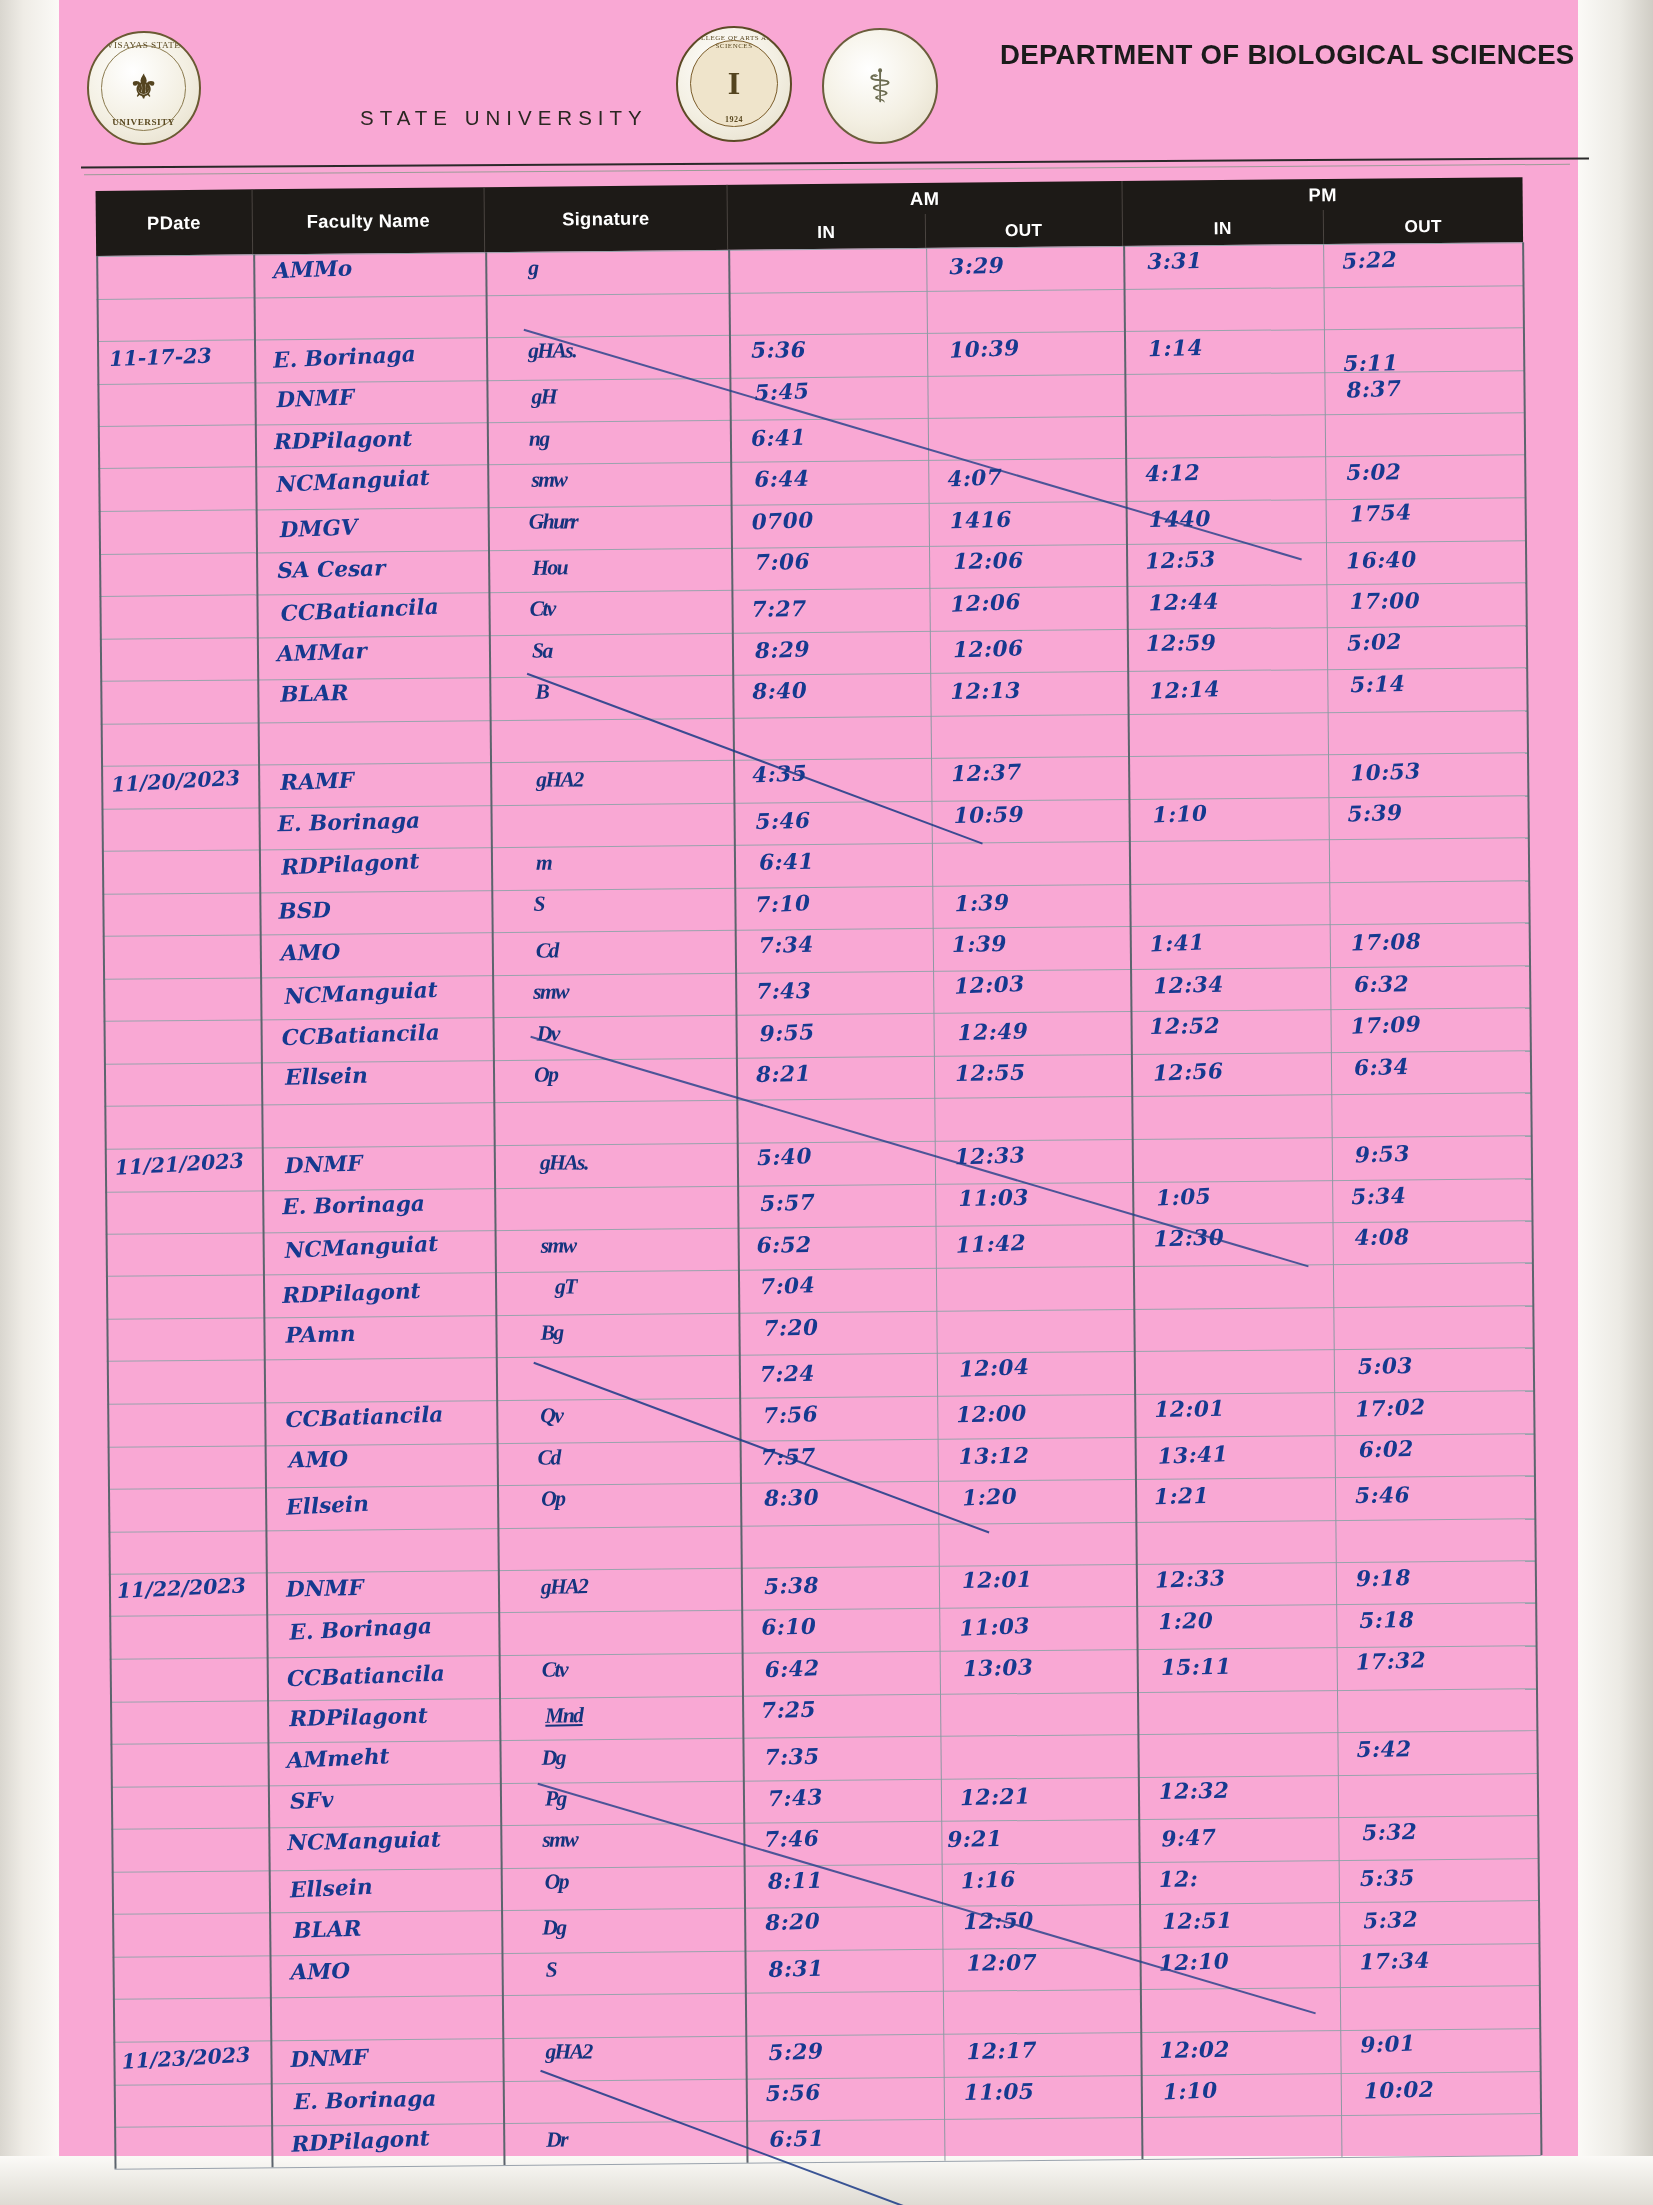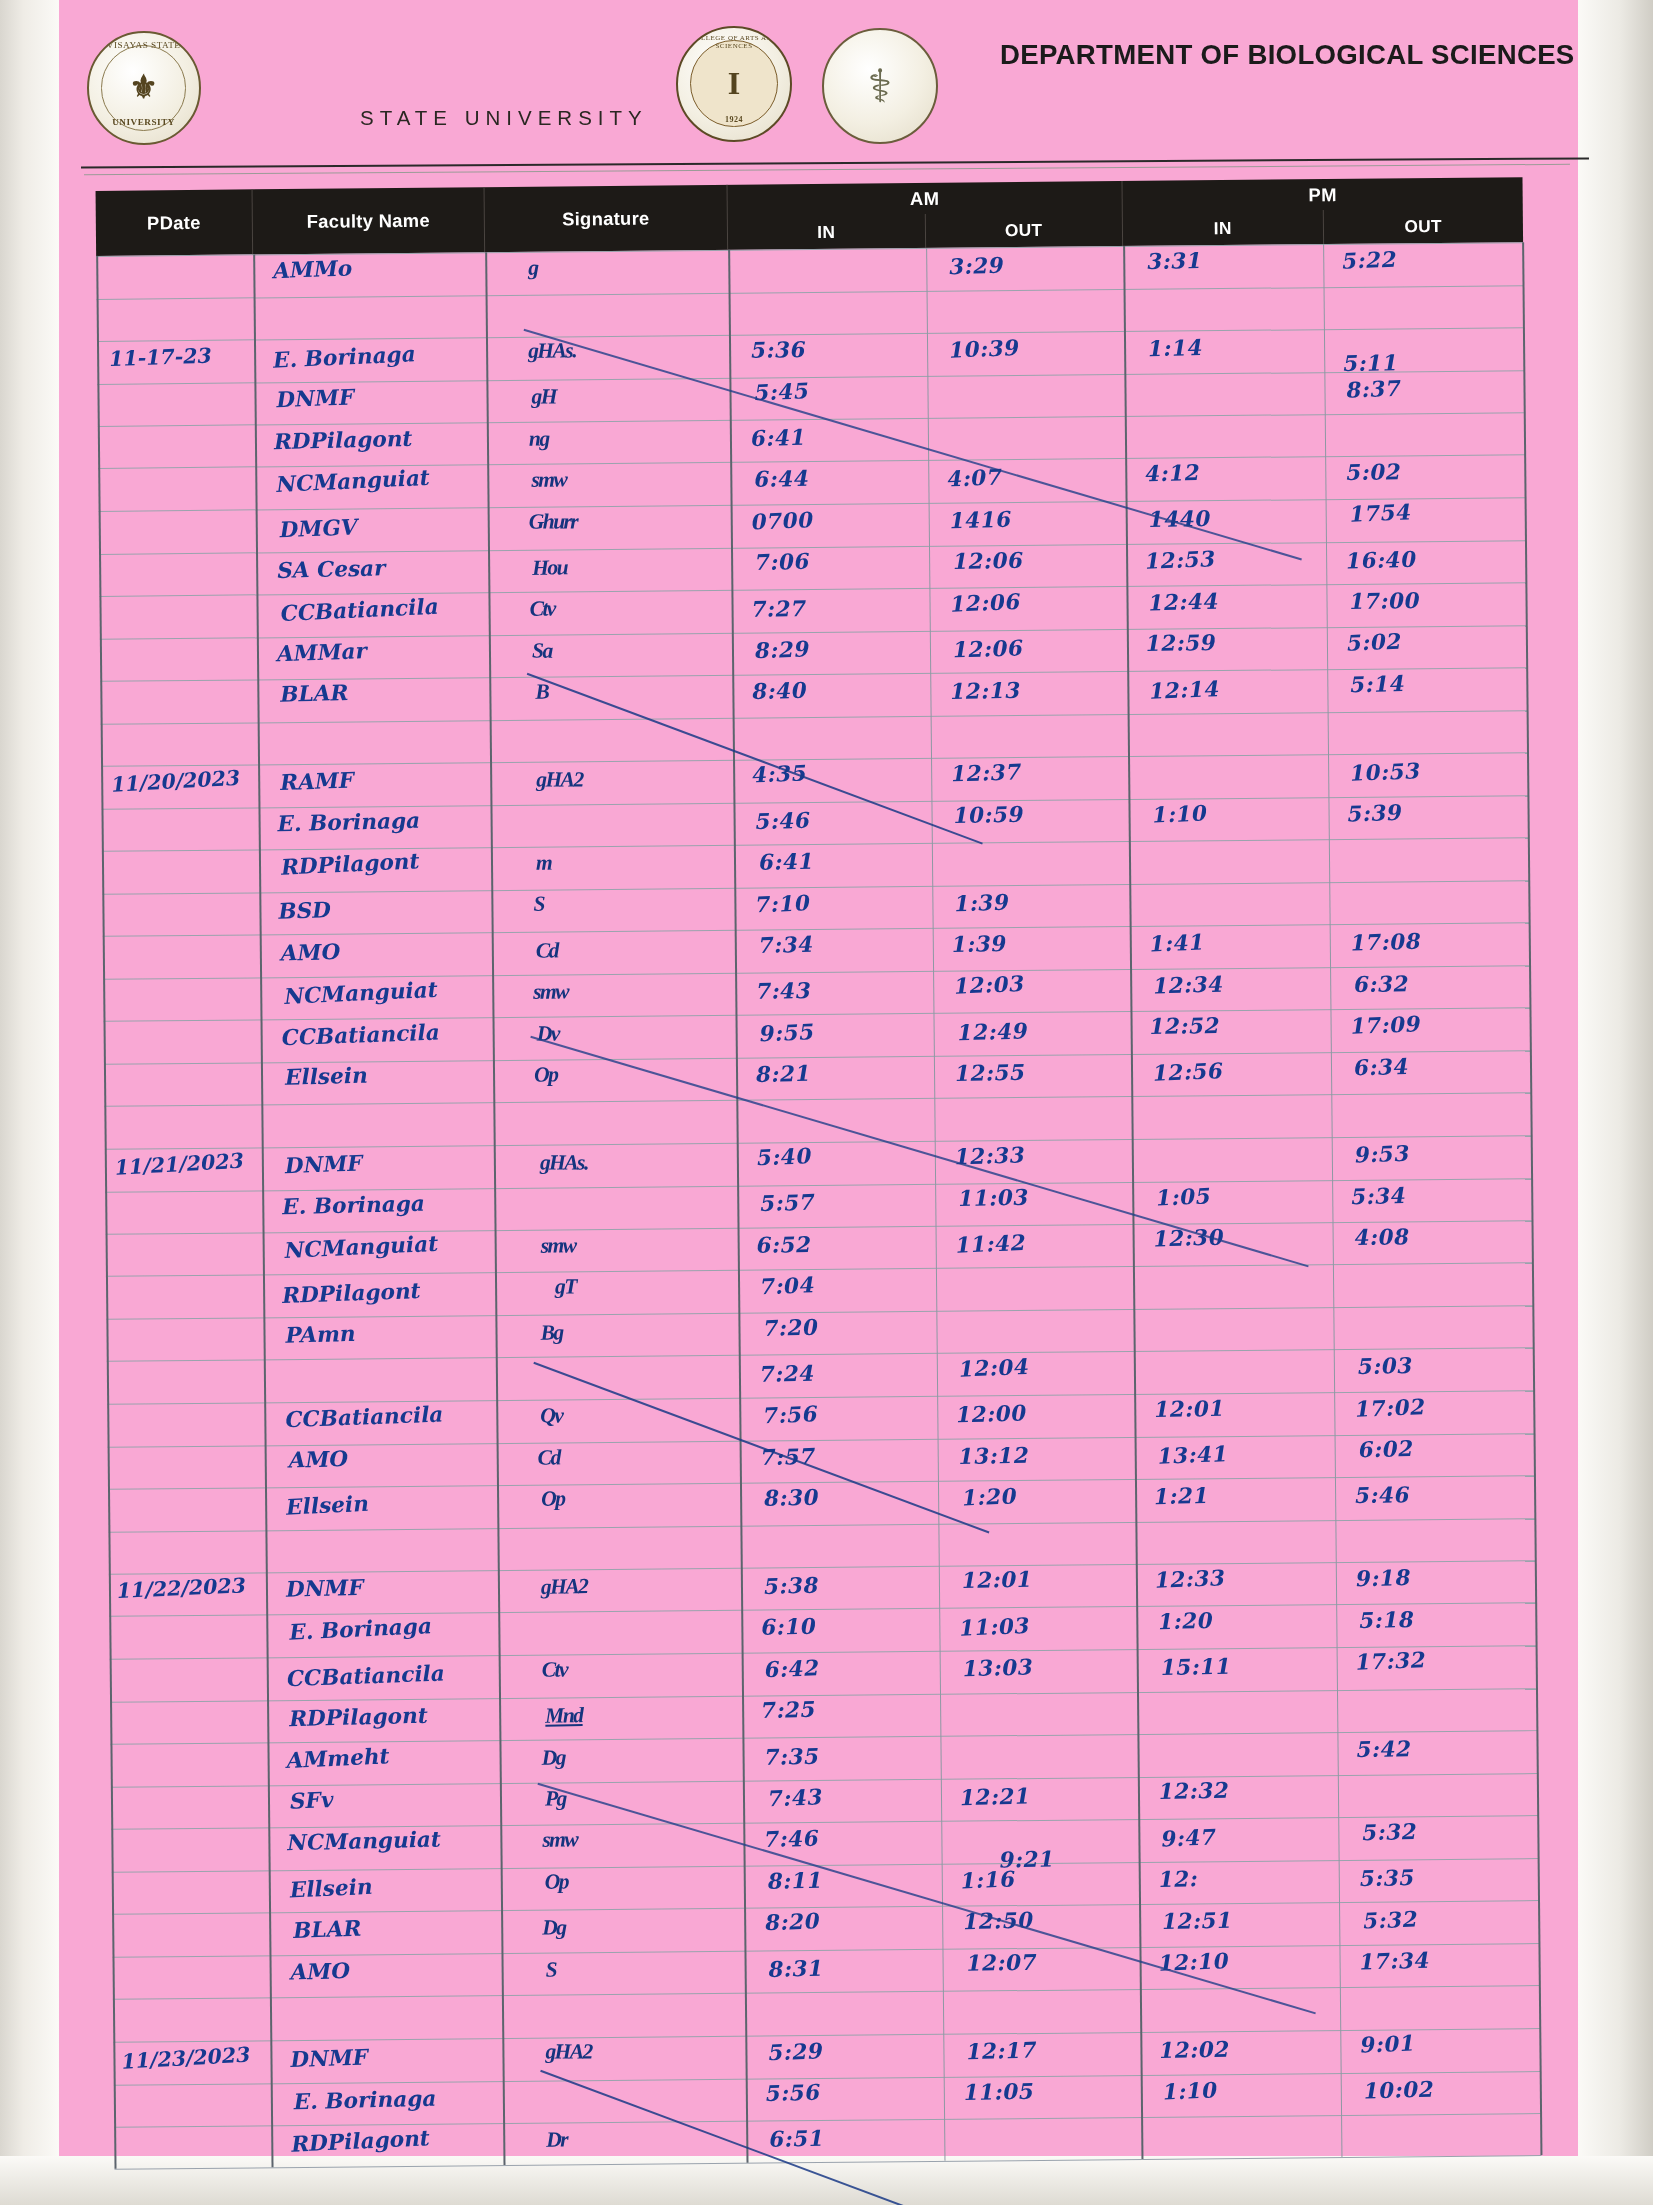--- a/index.html
+++ b/index.html
@@ -549,21 +549,21 @@
         <div class="hw time" style="left: 654px; top: 1495px; transform: rotate(-0.4deg);">7:35</div>
         <div class="hw time" style="left: 1246px; top: 1493px; transform: rotate(-0.4deg);">5:42</div>
         <div class="hw name" style="left: 179px; top: 1534px; transform: rotate(-1.5deg);">SFv</div>
         <div class="hw sig" style="left: 434px; top: 1535px; transform: rotate(0.6deg);">Pg</div>
         <div class="hw time" style="left: 657px; top: 1536px; transform: rotate(-1.6deg);">7:43</div>
         <div class="hw time" style="left: 849px; top: 1537px; transform: rotate(-1deg);">12:21</div>
         <div class="hw time" style="left: 1048px; top: 1533px; transform: rotate(-0.4deg);">12:32</div>
         <div class="hw name" style="left: 176px; top: 1575px; transform: rotate(-0.9deg);">NCManguiat</div>
         <div class="hw sig" style="left: 431px; top: 1576px; transform: rotate(-0.6deg);">smw</div>
         <div class="hw time" style="left: 653px; top: 1577px; transform: rotate(-1deg);">7:46</div>
-        <div class="hw time" style="left: 888px; top: 1579px; transform: rotate(-0.4deg); margin-top: 21px;">9:21</div>
+        <div class="hw time" style="left: 836px; top: 1579px; transform: rotate(-0.4deg);">9:21</div>
         <div class="hw time" style="left: 1050px; top: 1580px; transform: rotate(-1.6deg);">9:47</div>
         <div class="hw time" style="left: 1251px; top: 1576px; transform: rotate(-1deg);">5:32</div>
         <div class="hw name" style="left: 178px; top: 1622px; transform: rotate(-2.1deg);">Ellsein</div>
         <div class="hw sig" style="left: 433px; top: 1618px; transform: rotate(0deg);">Op</div>
         <div class="hw time" style="left: 656px; top: 1619px; transform: rotate(-0.4deg);">8:11</div>
         <div class="hw time" style="left: 849px; top: 1620px; transform: rotate(-1.6deg);">1:16</div>
         <div class="hw time" style="left: 1047px; top: 1621px; transform: rotate(-1deg);">12:</div>
         <div class="hw time" style="left: 1248px; top: 1622px; transform: rotate(-0.4deg);">5:35</div>
         <div class="hw name" style="left: 181px; top: 1663px; transform: rotate(-1.5deg);">BLAR</div>
         <div class="hw sig" style="left: 430px; top: 1664px; transform: rotate(0.6deg);">Dg</div>

